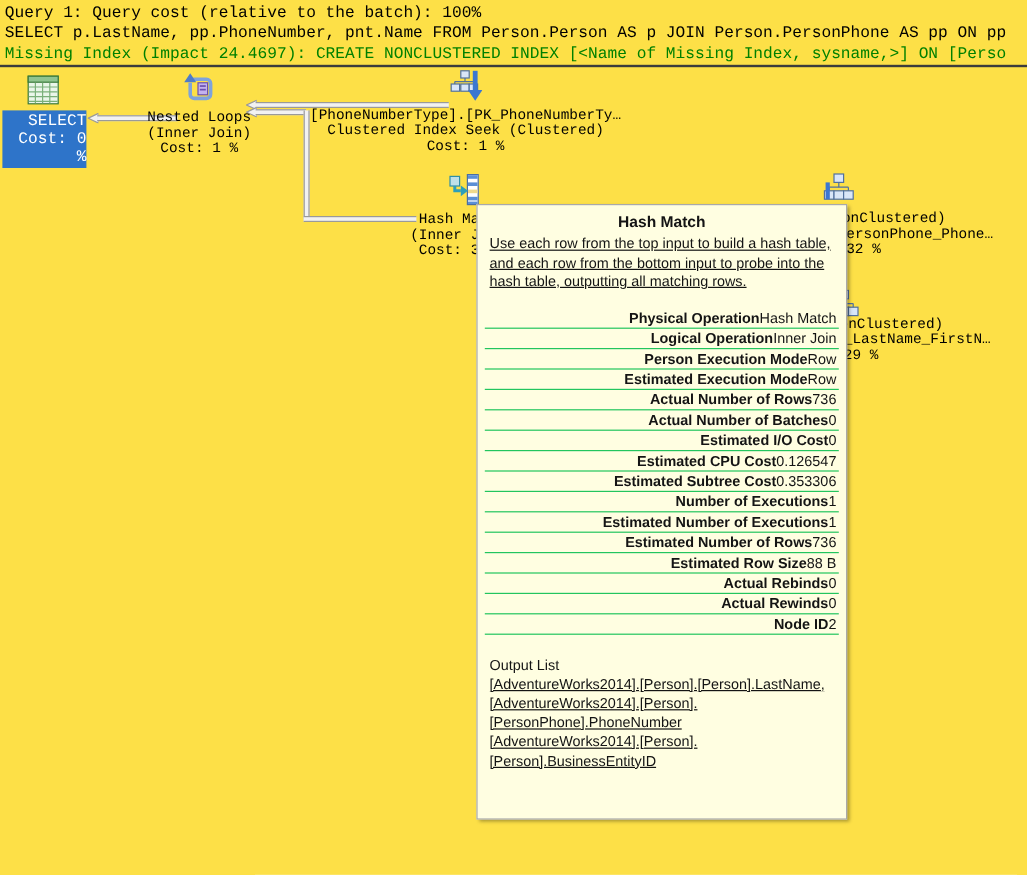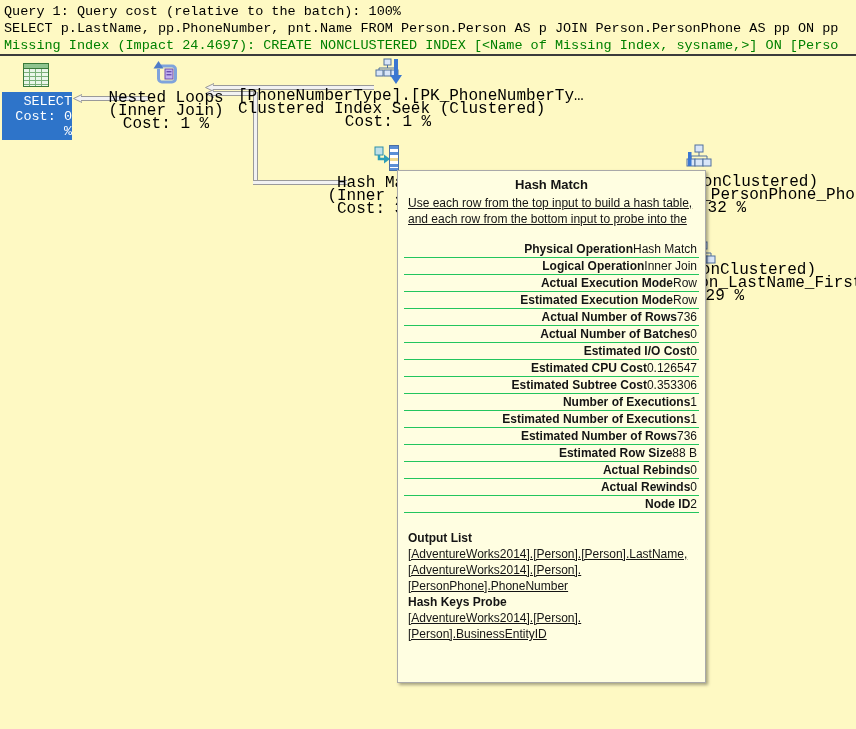--- a/index.html
+++ b/index.html
@@ -1,31 +1,31 @@
 <!DOCTYPE html>
 <html><head>
 <meta charset="utf-8">
 <style>
   html,body{margin:0;padding:0;}
   .screen{
-    position:relative; width:856px; height:729px; background:#fef9c3;
+    position:relative; width:856px; height:729px; background:#fde047;
     overflow:hidden; font-family:"Liberation Sans", sans-serif; color:#000;
   }
   
   .hdr{position:absolute; left:4px; top:3px; width:852px;}
   .hdr-line{
     font-family:"Liberation Mono", monospace; font-size:13.5px; line-height:17px;
     white-space:nowrap; color:#000;
   }
   .hdr-line.green{color:#008000;}
   .hdr-sep{position:absolute; left:0; top:54px; width:856px; height:2px; background:#3c3c3c;}
 
   
   .node-label{
-    position:absolute; font-family:"Liberation Mono", monospace; font-size:16px;
+    position:absolute; font-family:"Liberation Mono", monospace; font-size:12px;
     line-height:13px; text-align:center; white-space:nowrap; color:#000;
   }
   .icon{position:absolute;}
   .select-box{
     position:absolute; left:2px; top:92px; width:70px; height:48px;
     background:#2e74c9; color:#fff; text-align:right;
     font-family:"Liberation Mono", monospace; font-size:13.5px; line-height:15px;
     padding-top:2px; box-sizing:border-box;
   }
 
@@ -47,21 +47,21 @@
   .tt-desc{padding:4px 10px 0 10px; line-height:15.5px;text-decoration:underline;}
   .tt-desc div{white-space:nowrap;}
   .tt-table{margin:14px 6px 0 6px;}
   .tt-row{
     display:flex; justify-content:flex-end; align-items:center;
     height:16px; border-bottom:1px solid #22c55e; padding:0 2px;
   }
   .tt-row .lbl{font-weight:bold; white-space:nowrap;}
   .tt-row .val{white-space:nowrap;}
   .tt-sections{margin:17px 10px 0 10px; line-height:16px;}
-  .tt-heading{font-weight:bold;}
+  .tt-heading{font-weight:normal;}
   .tt-line{white-space:nowrap;text-decoration:underline;}
 </style>
 </head>
 <body>
 
 <div class="screen">
 
   <div class="hdr">
     <div class="hdr-line">Query 1: Query cost (relative to the batch): 100%</div>
     <div class="hdr-line">SELECT p.LastName, pp.PhoneNumber, pnt.Name FROM Person.Person AS p JOIN Person.PersonPhone AS pp ON pp</div>
@@ -198,32 +198,33 @@
     <div>Index Scan (NonClustered)</div>
     <div>[Person].[IX_Person_LastName_FirstN…</div>
     <div>Cost: 29 %</div>
   </div>
 
   <div class="tooltip">
     <div class="tt-title">Hash Match</div>
     <div class="tt-desc">
       <div>Use each row from the top input to build a hash table,</div>
       <div>and each row from the bottom input to probe into the</div>
+      <div>hash table, outputting all matching rows.</div>
     </div>
     <div class="tt-table">
       <div class="tt-row">
           <span class="lbl">Physical Operation</span>
           <span class="val">Hash Match</span>
         </div>
       <div class="tt-row">
           <span class="lbl">Logical Operation</span>
           <span class="val">Inner Join</span>
         </div>
       <div class="tt-row">
-          <span class="lbl">Actual Execution Mode</span>
+          <span class="lbl">Person Execution Mode</span>
           <span class="val">Row</span>
         </div>
       <div class="tt-row">
           <span class="lbl">Estimated Execution Mode</span>
           <span class="val">Row</span>
         </div>
       <div class="tt-row">
           <span class="lbl">Actual Number of Rows</span>
           <span class="val">736</span>
         </div>
@@ -270,19 +271,18 @@
       <div class="tt-row">
           <span class="lbl">Node ID</span>
           <span class="val">2</span>
         </div>
     </div>
     <div class="tt-sections">
       <div class="tt-heading">Output List</div>
       <div class="tt-line">[AdventureWorks2014].[Person].[Person].LastName,</div>
       <div class="tt-line">[AdventureWorks2014].[Person].</div>
       <div class="tt-line">[PersonPhone].PhoneNumber</div>
-      <div class="tt-heading">Hash Keys Probe</div>
       <div class="tt-line">[AdventureWorks2014].[Person].</div>
       <div class="tt-line">[Person].BusinessEntityID</div>
     </div>
   </div>
 
 </div>
 
 </body></html>

